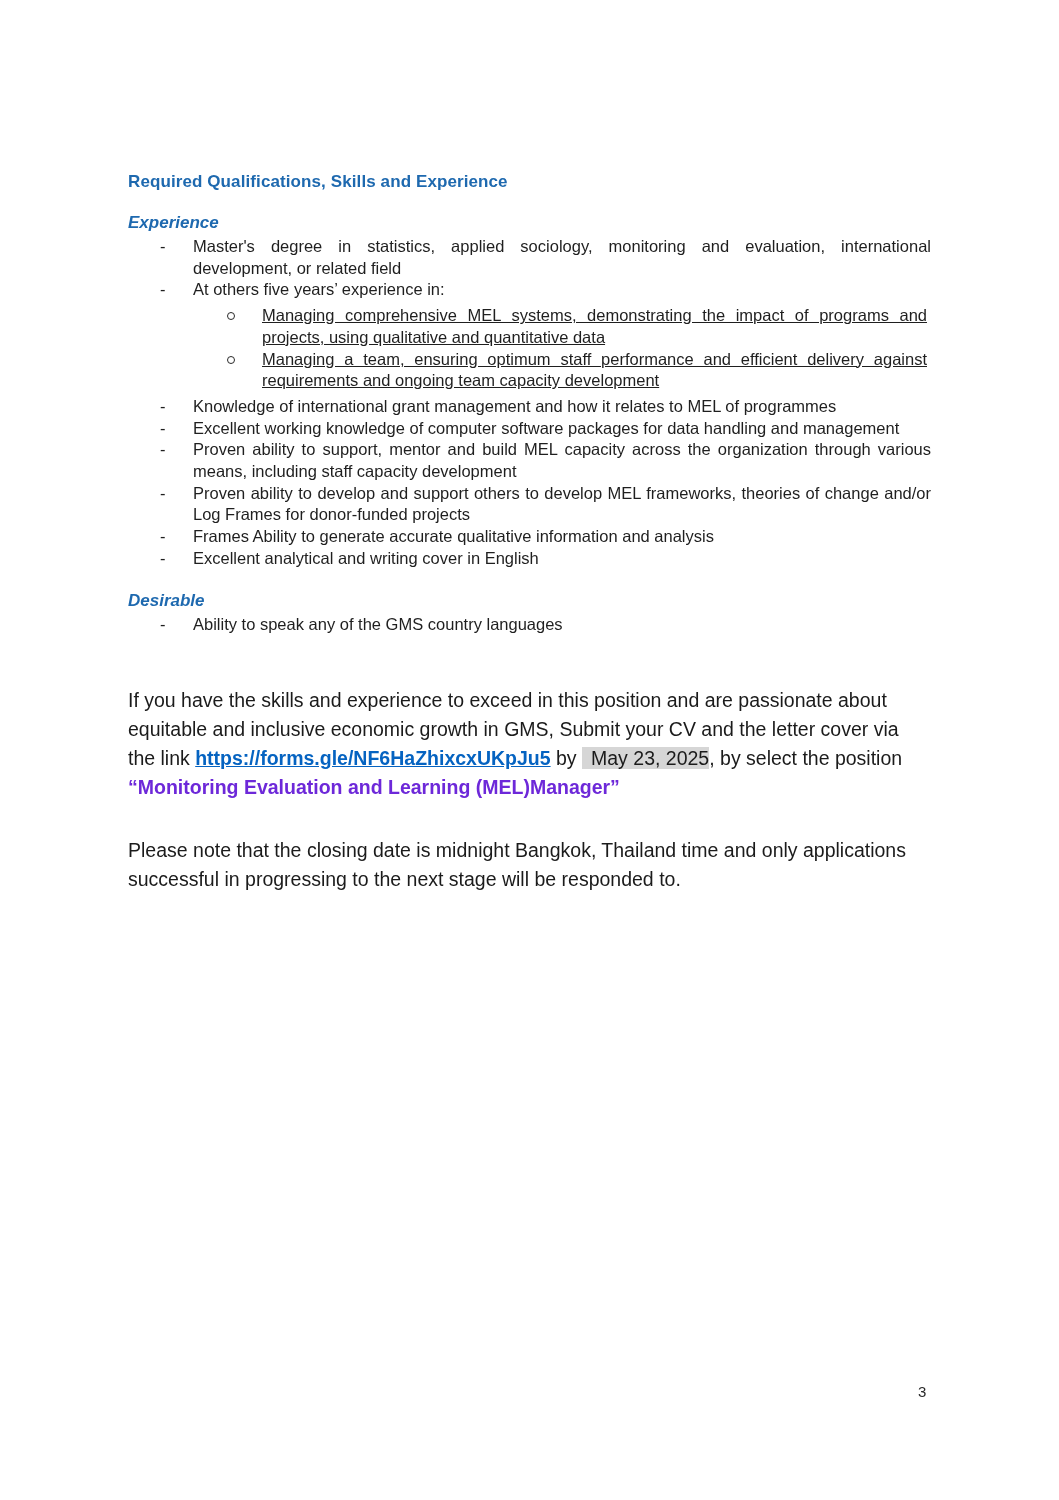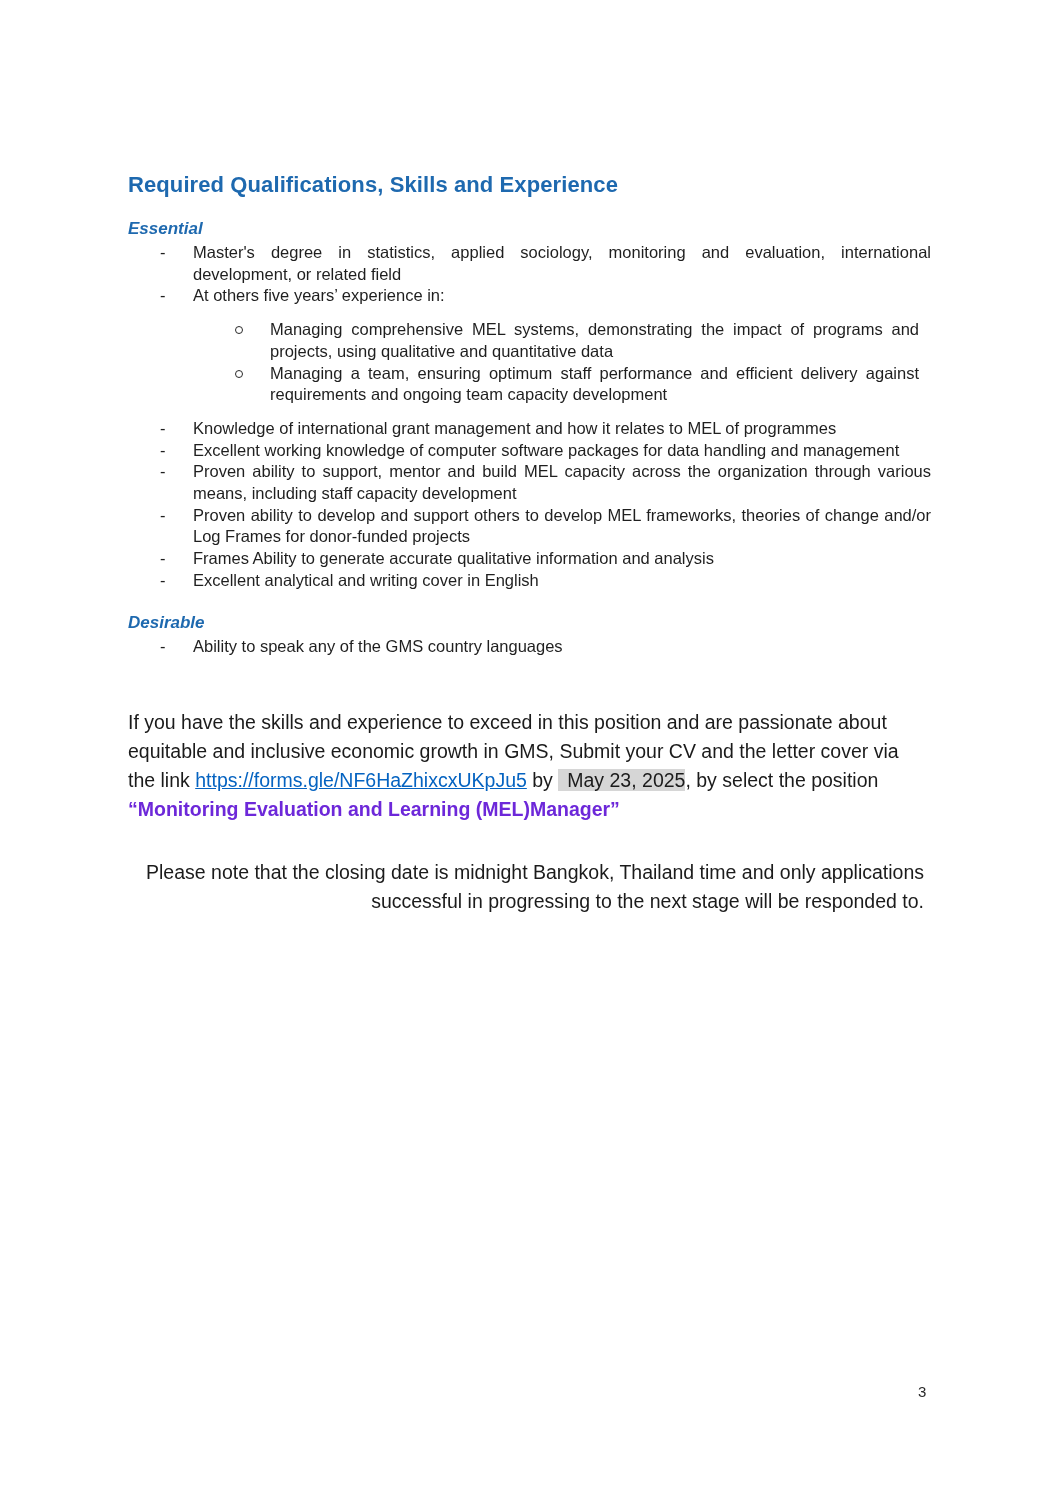--- a/index.html
+++ b/index.html
@@ -13,21 +13,21 @@
     overflow: hidden;
   }
   .content {
     position: absolute;
     left: 128px;
     top: 172px;
     width: 803px;
   }
   .h-main {
     margin: 0;
-    font-size: 22px;
+    font-size: 17px;
     font-weight: bold;
     color: #1e69af;
     letter-spacing: 0.1px;
   }
   .h-sub {
     margin: 21px 0 0 0;
     font-size: 17px;
     font-weight: bold;
     font-style: italic;
     color: #1e69af;
@@ -44,23 +44,24 @@
     position: relative;
     padding-left: 65px;
   }
   .dash-marker {
     position: absolute;
     left: 32px;
     top: 0;
   }
   ul.circle-list {
     list-style: none;
-    margin: 12px;
+    margin: 4px;
     padding: 0;
     text-align: justify;
+    text-decoration: underline;
   }
   ul.circle-list > li {
     position: relative;
     padding-left: 65px;
   }
   .circle-marker {
     position: absolute;
     left: 30px;
     top: 7px;
     width: 8px;
@@ -70,25 +71,26 @@
     box-sizing: border-box;
   }
   .para {
     margin: 0;
     font-size: 19.5px;
     line-height: 29px;
     color: #1b1b1b;
     width: 796px;
   }
   .para-apply { margin-top: 51px; }
-  .para-closing { margin-top: 34px; text-align: right; }
+  .para-closing { margin-top: 34px; }
   a.doc-link {
     color: #0563c1;
     text-decoration: underline;
     cursor: pointer;
+    font-weight: bold;
   }
   .highlight {
     background: #d6d6d6;
     padding-left: 9px;
   }
   .position-title {
     color: #6d28d9;
     font-weight: bold;
   }
   .page-number {
@@ -100,21 +102,21 @@
   }
 </style>
 </head>
 <body>
 
 <div class="page">
   <div class="content">
 
     <h2 class="h-main">Required Qualifications, Skills and Experience</h2>
 
-    <h3 class="h-sub">Essential</h3>
+    <h3 class="h-sub">Experience</h3>
 
     <ul class="dash-list">
       <li><span class="dash-marker">-</span><span>Master's degree in statistics, applied sociology, monitoring and evaluation, international development, or related field</span></li>
       <li><span class="dash-marker">-</span><span>At others five years’ experience in:</span>
         <ul class="circle-list">
           <li><span class="circle-marker"></span><span>Managing comprehensive MEL systems, demonstrating the impact of programs and projects, using qualitative and quantitative data</span></li>
           <li><span class="circle-marker"></span><span>Managing a team, ensuring optimum staff performance and efficient delivery against requirements and ongoing team capacity development</span></li>
         </ul>
       </li>
       <li><span class="dash-marker">-</span><span>Knowledge of international grant management and how it relates to MEL of programmes</span></li>

